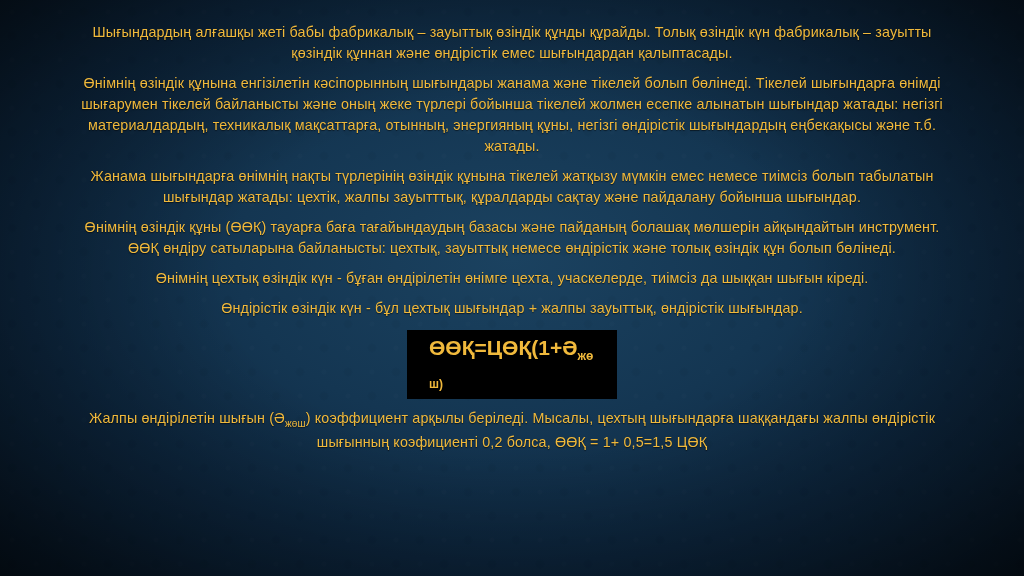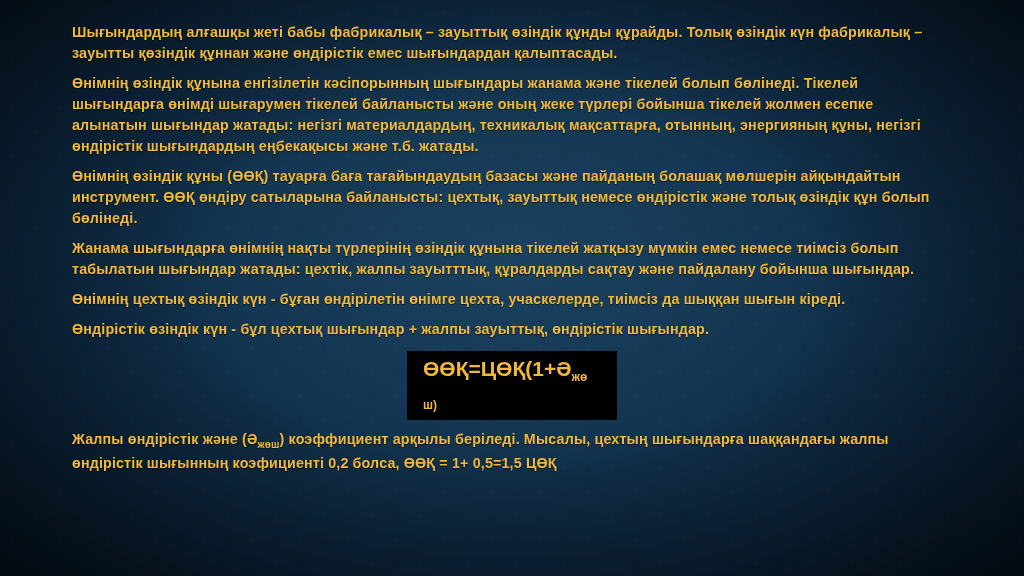--- a/index.html
+++ b/index.html
@@ -43,42 +43,42 @@
   }
   .content {
     position: relative;
     z-index: 3;
     padding: 22px 72px 0 72px;
     box-sizing: border-box;
   }
   p.para {
     margin: 0 0 9px 0;
     color: #f0b93c;
-    font-weight: bold;
+    font-weight: normal;
     font-size: 14.3px;
     line-height: 1.47;
-    text-align: left;
+    text-align: center;
     text-shadow: 0 1px 1px rgba(0,0,0,0.55);
     letter-spacing: 0.15px;
   }
   p.para.tight {
     margin-bottom: 10px;
   }
   .formula-wrap {
     display: flex;
     justify-content: center;
     margin: 11px 0 9px 0;
   }
   .formula-box {
     background: #000000;
     color: #f0b93c;
     font-weight: bold;
     font-size: 21px;
     line-height: 1.12;
-    padding: 6px 16px 8px 16px;
+    padding: 6px 16px 8px 22px;
     width: 210px;
     text-align: left;
     text-shadow: none;
     box-sizing: border-box;
   }
   .formula-box .sub {
     font-size: 12px;
     vertical-align: sub;
   }
   .sub-inline {
@@ -90,25 +90,25 @@
 <body>
 
 <div class="slide">
   <div class="texture"></div>
   <div class="vignette"></div>
 
   <div class="content">
 
     <p class="para">Шығындардың алғашқы жеті бабы фабрикалық – зауыттық өзіндік құнды құрайды. Толық өзіндік күн фабрикалық – зауытты қөзіндік құннан және өндірістік емес шығындардан қалыптасады.</p>
     <p class="para">Өнімнің өзіндік құнына енгізілетін кәсіпорынның шығындары жанама және тікелей болып бөлінеді. Тікелей шығындарға өнімді шығарумен тікелей байланысты және оның жеке түрлері бойынша тікелей жолмен есепке алынатын шығындар жатады: негізгі материалдардың, техникалық мақсаттарға, отынның, энергияның құны, негізгі өндірістік шығындардың еңбекақысы және т.б. жатады.</p>
+    <p class="para">Жанама шығындарға өнімнің нақты түрлерінің өзіндік құнына тікелей жатқызу мүмкін емес немесе тиімсіз болып табылатын шығындар жатады: цехтік, жалпы зауытттық, құралдарды сақтау және пайдалану бойынша шығындар.</p>
     <p class="para">Өнімнің өзіндік құны (ӨӨҚ) тауарға баға тағайындаудың базасы және пайданың болашақ мөлшерін айқындайтын инструмент. ӨӨҚ өндіру сатыларына байланысты: цехтық, зауыттық немесе өндірістік және толық өзіндік құн болып бөлінеді.</p>
-    <p class="para">Жанама шығындарға өнімнің нақты түрлерінің өзіндік құнына тікелей жатқызу мүмкін емес немесе тиімсіз болып табылатын шығындар жатады: цехтік, жалпы зауытттық, құралдарды сақтау және пайдалану бойынша шығындар.</p>
     <p class="para">Өнімнің цехтық өзіндік күн - бұған өндірілетін өнімге цехта, учаскелерде, тиімсіз да шыққан шығын кіреді.</p>
     <p class="para tight">Өндірістік өзіндік күн - бұл цехтық шығындар + жалпы зауыттық, өндірістік шығындар.</p>
 
     <div class="formula-wrap">
       <div class="formula-box"><span>ӨӨҚ=ЦӨҚ(1+Ә</span><span class="sub">жө</span><br><span class="sub">ш)</span></div>
     </div>
 
-    <p class="para"><span>Жалпы өндірістік және (Ә</span><span class="sub-inline">жөш</span><span>) коэффициент арқылы беріледі. Мысалы, цехтың шығындарға шаққандағы жалпы өндірістік шығынның коэфициенті 0,2 болса, ӨӨҚ = 1+ 0,5=1,5 ЦӨҚ</span></p>
+    <p class="para"><span>Жалпы өндірілетін шығын (Ә</span><span class="sub-inline">жөш</span><span>) коэффициент арқылы беріледі. Мысалы, цехтың шығындарға шаққандағы жалпы өндірістік шығынның коэфициенті 0,2 болса, ӨӨҚ = 1+ 0,5=1,5 ЦӨҚ</span></p>
 
   </div>
 </div>
 
 </body></html>

